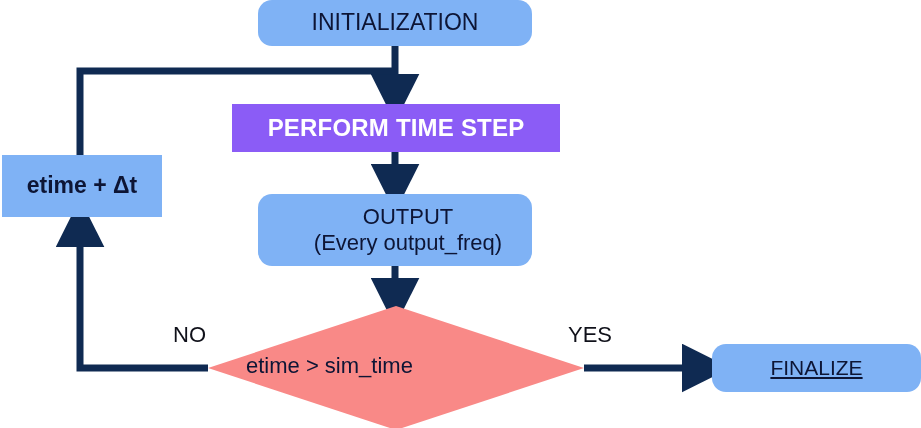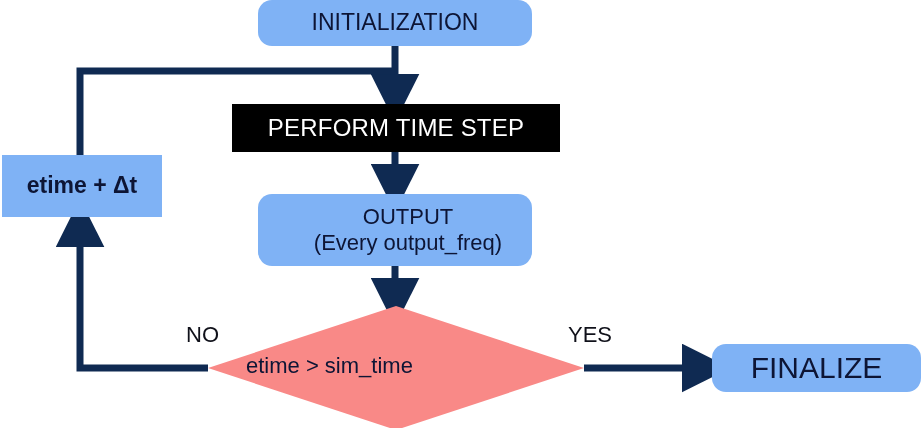--- a/index.html
+++ b/index.html
@@ -34,23 +34,23 @@
     text-align: center;
     color: #0d1535;
     line-height: 1.18;
     white-space: pre-line;
   }
   .node-proc {
     background: #7fb2f5;
     border-radius: 14px;
   }
   .node-proc-strong {
-    background: #000000;
+    background: #8b5cf6;
     color: #ffffff;
-    font-weight: normal;
+    font-weight: bold;
     letter-spacing: 0.2px;
   }
   .node-loopvar {
     background: #7fb2f5;
     font-weight: bold;
   }
   .edge-label {
     position: absolute;
     color: #10111a;
     background: transparent;
@@ -75,24 +75,25 @@
     font-size: 22px;
     flex-direction: column;
     padding-left: 26px;
   }
   #node-etime {
     left: 2px;    top: 155px;  width: 160px; height: 62px;
     font-size: 23px;
   }
   #node-finalize {
     left: 712px;  top: 344px;  width: 209px; height: 48px;
-    font-size: 30px;
+    font-size: 21px;
+    text-decoration: underline;
   }
   #label-no {
-    left: 186px;  top: 322px;  font-size: 22px;
+    left: 173px;  top: 322px;  font-size: 22px;
   }
   #label-yes {
     left: 568px;  top: 322px;  font-size: 22px;
   }
   #decision-text {
     left: 246px;  top: 353px;  width: 300px;
     font-size: 22px;
   }
 </style>
 </head>

